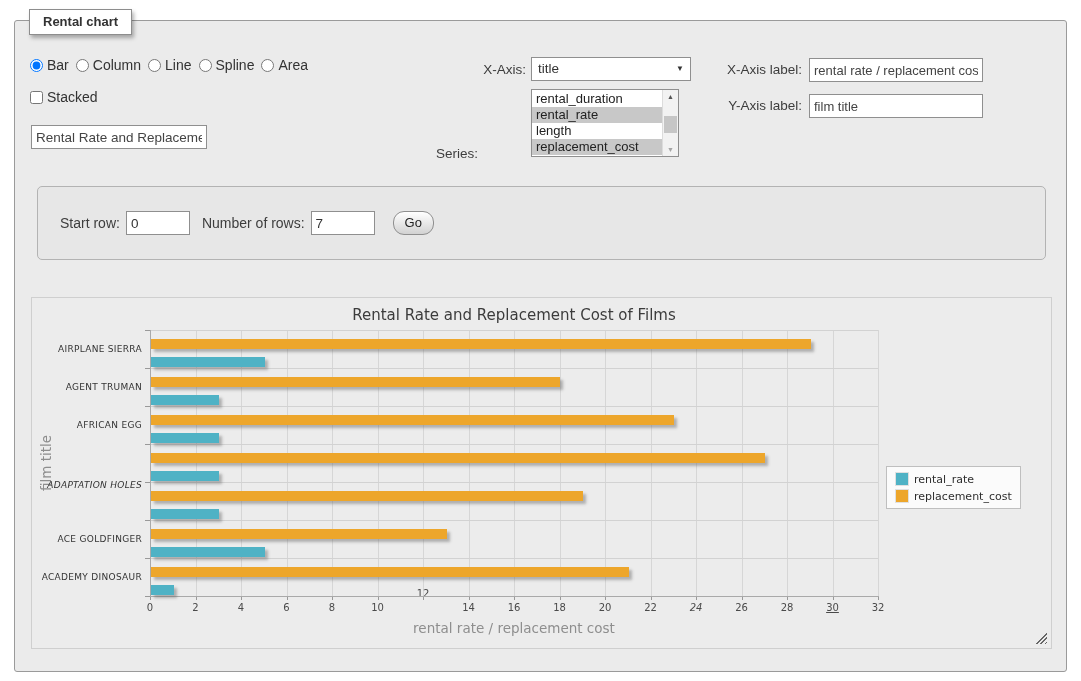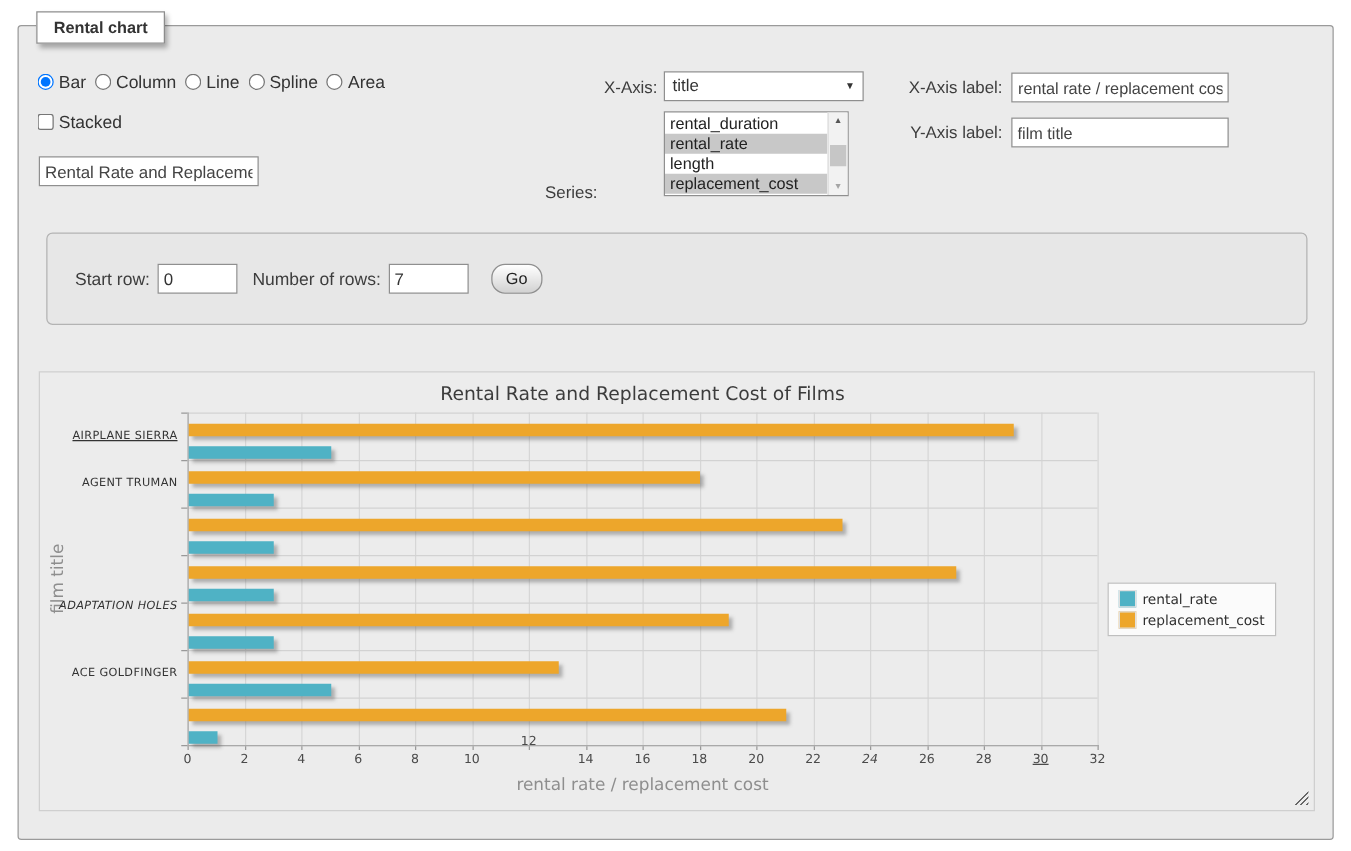--- a/index.html
+++ b/index.html
@@ -226,32 +226,34 @@
       <div class="hgrid" style="top: 184px; left: 118px; width: 728px;"></div>
       <div class="ytick" style="top: 184px; left: 113px;"></div>
       <div class="hgrid" style="top: 222px; left: 118px; width: 728px;"></div>
       <div class="ytick" style="top: 222px; left: 113px;"></div>
       <div class="hgrid" style="top: 260px; left: 118px; width: 728px;"></div>
       <div class="ytick" style="top: 260px; left: 113px;"></div>
       <div class="hgrid" style="top: 298px; left: 118px; width: 728px;"></div>
       <div class="ytick" style="top: 298px; left: 113px;"></div>
       <div class="axisline" style="left: 118px; top: 32px; width: 1px; height: 267px;"></div>
       <div class="axisline" style="left: 118px; top: 298px; width: 729px; height: 1px;"></div>
-      <div class="cat" style="top: 32px; height: 38px; line-height: 38px; text-decoration: underline;">AIRPLANE SIERRA</div>
+      <div class="cat" style="top: 32px; height: 38px; line-height: 38px;">AIRPLANE SIERRA</div>
       <div class="bar" style="left: 119px; top: 41px; width: 659.522px; background: rgb(237, 166, 43);"></div>
       <div class="bar" style="left: 119px; top: 59px; width: 113.522px; background: rgb(79, 178, 197);"></div>
       <div class="cat" style="top: 70px; height: 38px; line-height: 38px;">AGENT TRUMAN</div>
       <div class="bar" style="left: 119px; top: 79px; width: 409.272px; background: rgb(237, 166, 43);"></div>
       <div class="bar" style="left: 119px; top: 97px; width: 68.0225px; background: rgb(79, 178, 197);"></div>
+      <div class="cat" style="top: 108px; height: 38px; line-height: 38px;">AFRICAN EGG</div>
       <div class="bar" style="left: 119px; top: 117px; width: 523.022px; background: rgb(237, 166, 43);"></div>
       <div class="bar" style="left: 119px; top: 135px; width: 68.0225px; background: rgb(79, 178, 197);"></div>
       <div class="bar" style="left: 119px; top: 155px; width: 614.022px; background: rgb(237, 166, 43);"></div>
       <div class="bar" style="left: 119px; top: 173px; width: 68.0225px; background: rgb(79, 178, 197);"></div>
       <div class="cat" style="top: 168px; height: 38px; line-height: 38px; font-style: italic;">ADAPTATION HOLES</div>
       <div class="bar" style="left: 119px; top: 193px; width: 432.022px; background: rgb(237, 166, 43);"></div>
       <div class="bar" style="left: 119px; top: 211px; width: 68.0225px; background: rgb(79, 178, 197);"></div>
       <div class="cat" style="top: 222px; height: 38px; line-height: 38px;">ACE GOLDFINGER</div>
       <div class="bar" style="left: 119px; top: 231px; width: 295.522px; background: rgb(237, 166, 43);"></div>
       <div class="bar" style="left: 119px; top: 249px; width: 113.522px; background: rgb(79, 178, 197);"></div>
+      <div class="cat" style="top: 260px; height: 38px; line-height: 38px;">ACADEMY DINOSAUR</div>
       <div class="bar" style="left: 119px; top: 269px; width: 477.522px; background: rgb(237, 166, 43);"></div>
       <div class="bar" style="left: 119px; top: 287px; width: 22.5225px; background: rgb(79, 178, 197);"></div>
     </div>
 </div>
 
 </body></html>

